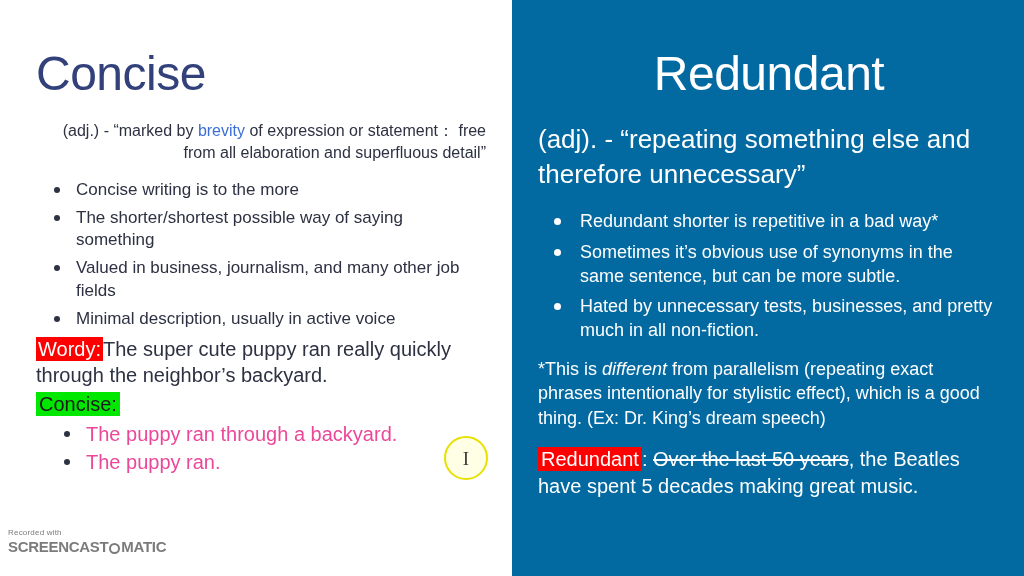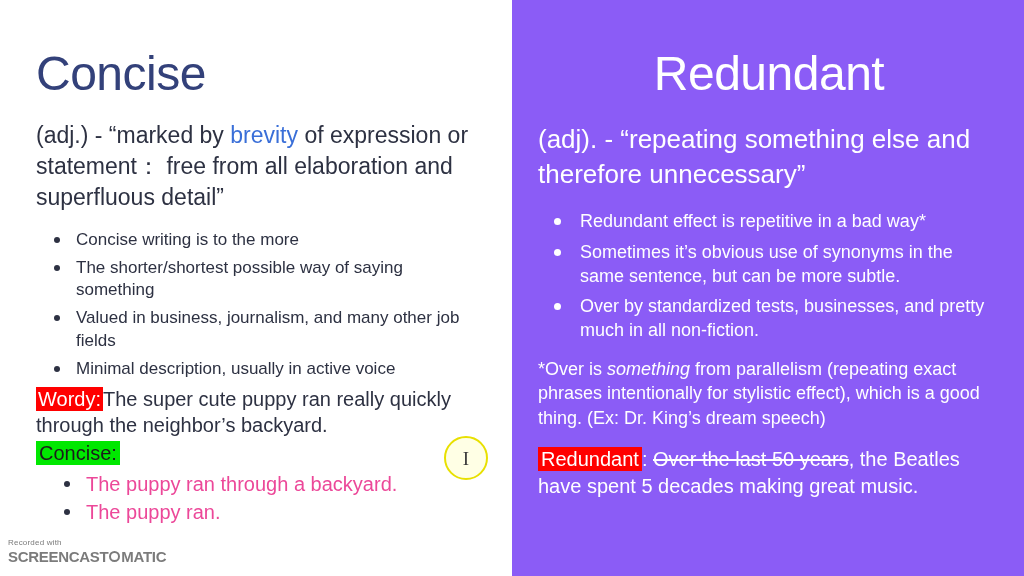--- a/index.html
+++ b/index.html
@@ -31,25 +31,26 @@
   }
   .panel-left .heading {
     font-size: 48px;
     color: #33417a;
     font-weight: 400;
     letter-spacing: -0.5px;
     line-height: 1;
     margin: 10px 0 22px 0;
   }
   .panel-left .definition {
-    font-size: 23px;
+    font-size: 16px;
     color: #2d3142;
     line-height: 1.35;
     margin-bottom: 16px;
     max-width: 450px;
+    text-align: right;
   }
   .panel-left .definition .hl-blue {
     color: #3a6fd8;
   }
   .bullets {
     list-style: none;
     margin: 0 0 6px 0;
     padding: 0 0 0 14px;
   }
   .bullets li {
@@ -108,21 +109,21 @@
     top: 10px;
     width: 6px;
     height: 6px;
     border-radius: 50%;
     background: #2d3142;
   }
   
   .panel-right {
     width: 512px;
     height: 576px;
-    background: #8b5cf6;
+    background: #0369a1;
     box-sizing: border-box;
     padding: 40px 24px 0 26px;
     color: #ffffff;
     position: relative;
   }
   .panel-right .heading {
     font-size: 48px;
     color: #ffffff;
     font-weight: 400;
     line-height: 1;
@@ -197,36 +198,36 @@
   }
   .cursor-ibeam {
     font-size: 19px;
     color: #3b3b3b;
     line-height: 1;
     font-family: "Liberation Serif", serif;
   }
   .watermark {
     position: absolute;
     left: 8px;
-    bottom: 12px;
+    bottom: 22px;
     color: #7b7b7b;
     line-height: 1;
   }
   .watermark .wm-top {
     font-size: 8px;
     letter-spacing: 0.2px;
     display: block;
     margin-bottom: 2px;
   }
   .watermark .wm-main {
     font-size: 15px;
     font-weight: 700;
     letter-spacing: -0.3px;
     display: flex;
-    align-items: center;
+    align-items: flex-end;
     gap: 1px;
   }
   .wm-o {
     display: inline-block;
     width: 11px;
     height: 11px;
     border: 2px solid #7b7b7b;
     border-radius: 50%;
     box-sizing: border-box;
   }
@@ -274,27 +275,27 @@
       </span>
     </div>
   </div>
 
   <div class="panel-right">
     <div class="heading">Redundant</div>
 
     <div class="definition">(adj). - “repeating something else and therefore unnecessary”</div>
 
     <ul class="bullets-light">
-      <li>Redundant effect is repetitive in a bad way*</li>
+      <li>Redundant shorter is repetitive in a bad way*</li>
       <li>Sometimes it’s obvious use of synonyms in the same sentence, but can be more subtle.</li>
-      <li>Over by standardized tests, businesses, and pretty much in all non-fiction.</li>
+      <li>Hated by unnecessary tests, businesses, and pretty much in all non-fiction.</li>
     </ul>
 
     <div class="note">
-      <span>*Over is </span><em>something</em><span> from parallelism (repeating exact phrases intentionally for stylistic effect), which is a good thing. (Ex: Dr. King’s dream speech)</span>
+      <span>*This is </span><em>different</em><span> from parallelism (repeating exact phrases intentionally for stylistic effect), which is a good thing. (Ex: Dr. King’s dream speech)</span>
     </div>
 
     <div class="example-right">
       <span class="tag-redundant">Redundant</span><span>: </span><span class="struck">Over the last 50 years</span><span>, the Beatles have spent 5 decades making great music.</span>
     </div>
   </div>
 
 </div>
 
 </body></html>

